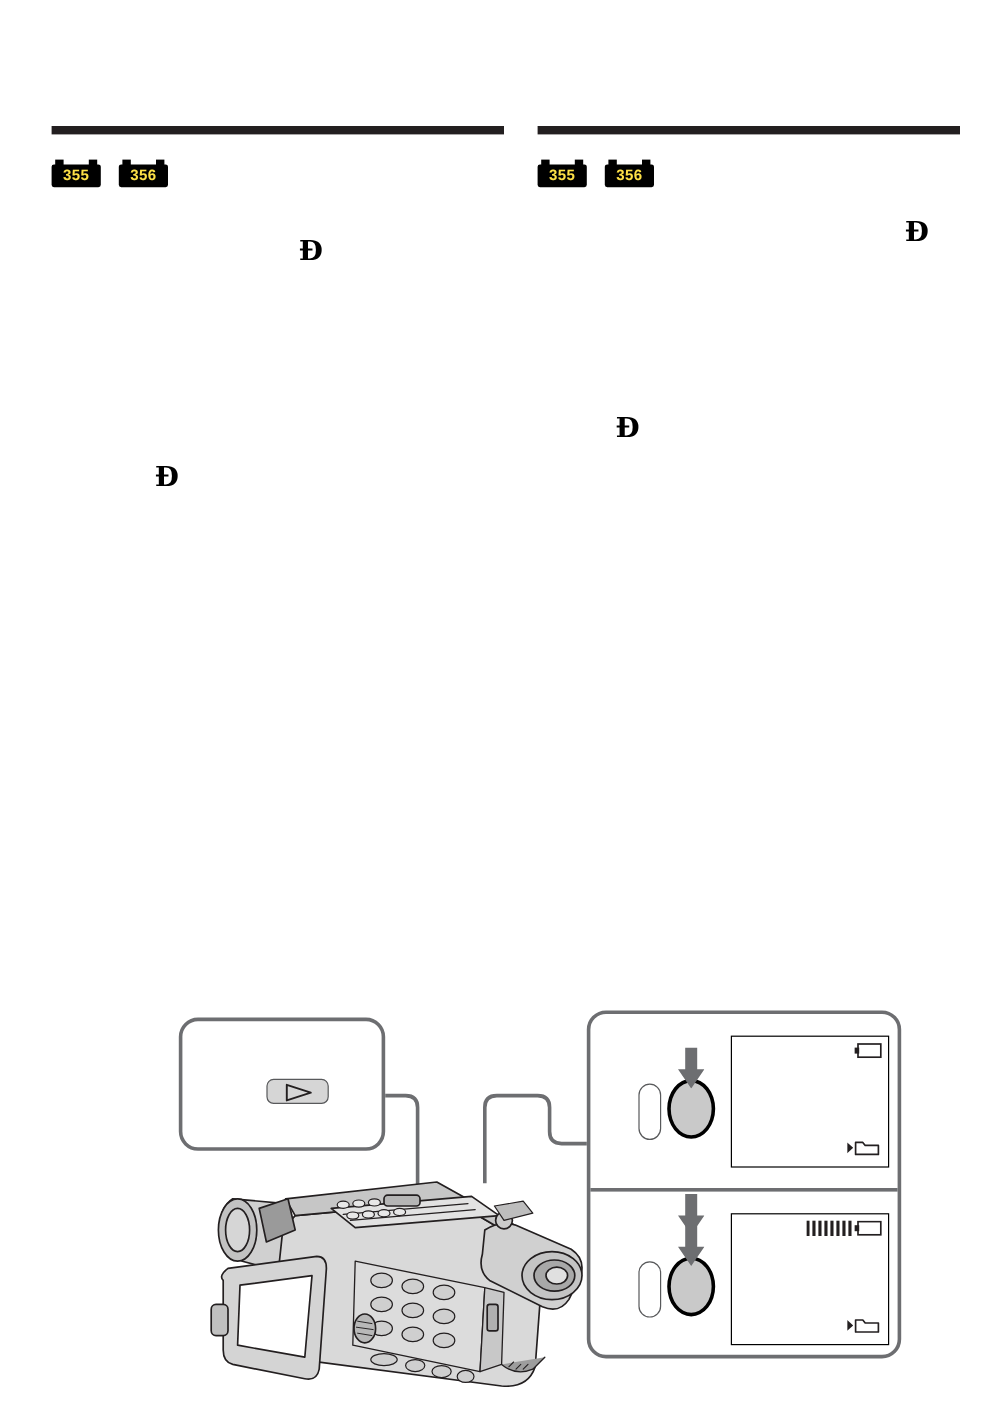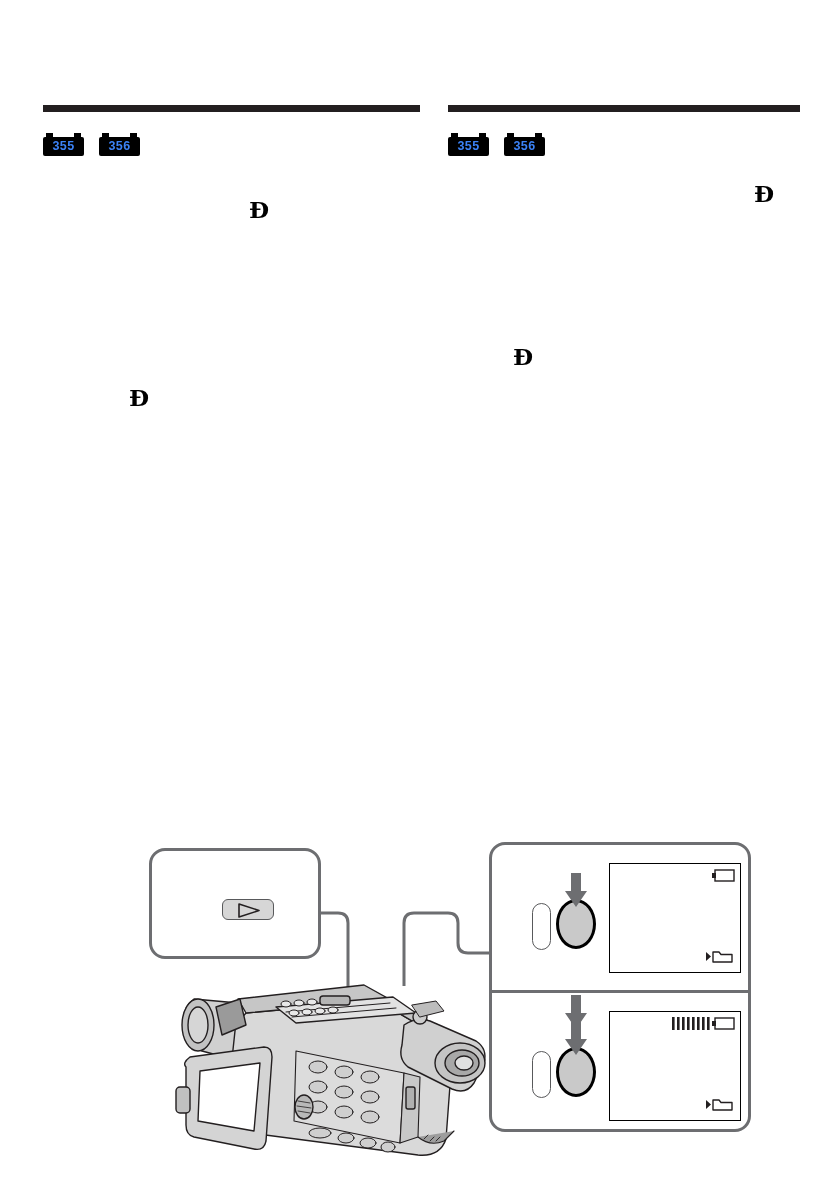--- a/index.html
+++ b/index.html
@@ -27,21 +27,21 @@
   }
   .rule-left  { left: 43px;  top: 105px; width: 377px; }
   .rule-right { left: 448px; top: 105px; width: 352px; }
 
   
   .badge {
     position: absolute;
     width: 41px;
     height: 19px;
     background: #000000;
-    color: #3b82f6;
+    color: #fde047;
     font-family: "Liberation Sans", sans-serif;
     font-size: 12.5px;
     font-weight: bold;
     letter-spacing: 0.4px;
     line-height: 19px;
     text-align: center;
     border-radius: 2px;
   }
   
   .badge::before,

